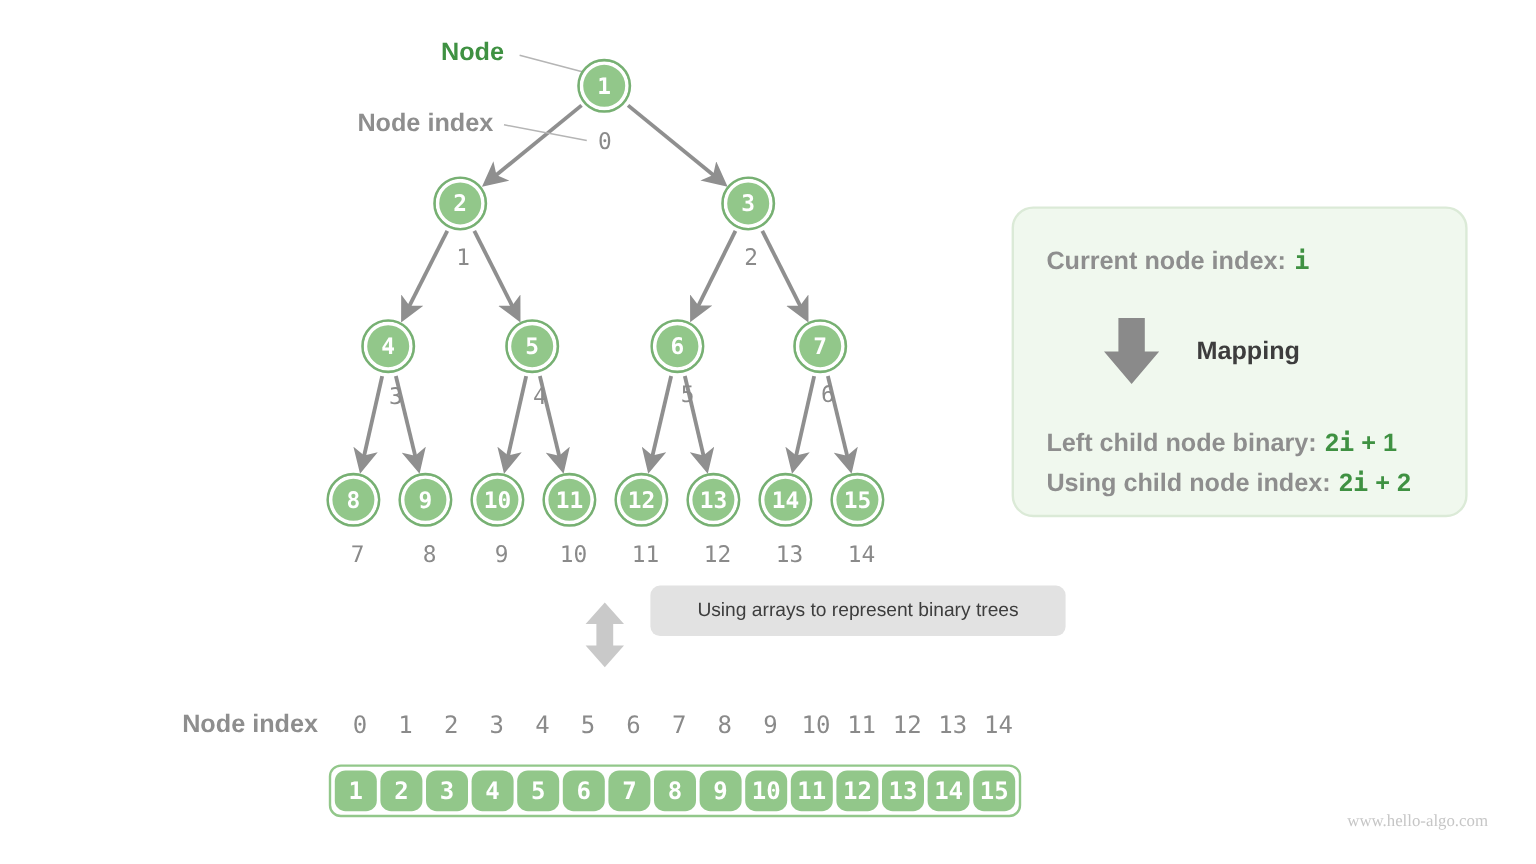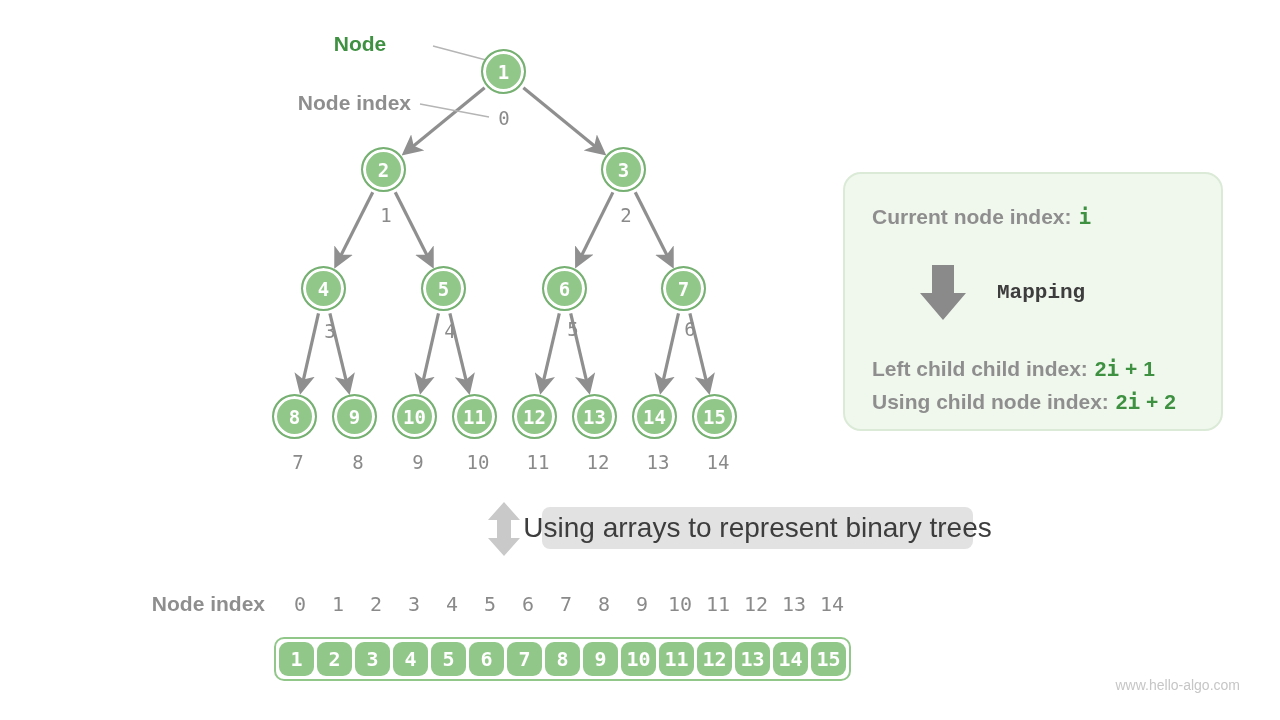--- a/index.html
+++ b/index.html
@@ -19,42 +19,42 @@
     display:flex;align-items:center;justify-content:center;
   }
   .tree-index{
     position:absolute;width:48px;text-align:center;
     font-family:"DejaVu Sans Mono",monospace;font-size:19px;
     color:var(--index_text,#8a8a8a);
   }
 
   
   .side-label{position:absolute;font-weight:bold;font-size:21px;white-space:nowrap;}
-  .node-label{left:300px;top:32px;width:120px;text-align:center;color:var(--green_text,#3f9142);}
+  .node-label{left:300px;top:32px;width:120px;text-align:right;color:var(--green_text,#3f9142);}
   .index-label{left:230px;top:91px;width:181px;text-align:right;color:var(--gray_text,#8e8e8e);}
 
   
   .mapping-box{
     position:absolute;left:843px;top:172px;width:380px;height:259px;box-sizing:border-box;
     background:var(--box_bg,#f0f8ee);border:2px solid var(--box_border,#dbead7);border-radius:18px;
   }
   .mb-row{position:absolute;left:27px;font-weight:bold;font-size:21px;
     color:var(--gray_text,#8e8e8e);white-space:nowrap;}
   .gv{color:var(--green_text,#3f9142);font-weight:bold;}
   .gv.mono{font-family:"DejaVu Sans Mono",monospace;}
   .val-wrap{margin-left:7px;}
   .mapping-label{position:absolute;left:152px;top:107px;font-weight:bold;font-size:21px;
-    color:var(--dark_text,#3d3d3d);font-family:Liberation Mono, monospace;}
+    color:var(--dark_text,#3d3d3d);}
   .block-arrow{position:absolute;left:73px;top:91px;}
   .block-arrow path{fill:var(--block_arrow,#8a8a8a);}
 
   
   .caption-pill{
-    position:absolute;left:542px;top:507px;width:431px;height:42px;border-radius:8px;
-    background:var(--pill_bg,#e2e2e2);color:var(--dark_text,#3d3d3d);font-size:28px;
+    position:absolute;left:542px;top:488px;width:346px;height:42px;border-radius:8px;
+    background:var(--pill_bg,#e2e2e2);color:var(--dark_text,#3d3d3d);font-size:16px;
     display:flex;align-items:center;justify-content:center;white-space:nowrap;
   }
 
   
   .bl{position:absolute;left:30px;width:235px;text-align:right;font-weight:bold;font-size:21px;white-space:nowrap;}
   .bl-node-index{top:592px;color:var(--gray_text,#8e8e8e);}
   .bl-traversal{top:645px;color:var(--green_text,#3f9142);}
   #bottom-indices{position:absolute;left:281px;top:592px;display:flex;}
   .idx-slot{width:38px;text-align:center;font-family:"DejaVu Sans Mono",monospace;
     font-size:20px;color:var(--index_text,#8a8a8a);}
@@ -62,21 +62,21 @@
     position:absolute;left:274px;top:637px;display:flex;gap:3px;padding:3px;
     background:#fff;border:2px solid var(--node_fill,#92c78a);border-radius:10px;
   }
   .cell{
     width:35px;height:34px;border-radius:9px;background:var(--node_fill,#92c78a);
     color:#fff;font-family:"DejaVu Sans Mono",monospace;font-weight:bold;font-size:20px;
     display:flex;align-items:center;justify-content:center;
   }
 
   .watermark{position:absolute;left:1040px;top:677px;width:200px;text-align:right;
-    font-family:Liberation Sans, sans-serif;font-size:14px;color:var(--watermark,#c6c6c6);}
+    font-family:Liberation Serif, serif;font-size:14px;color:var(--watermark,#c6c6c6);}
 </style>
 </head>
 <body>
 
 <div class="canvas">
 
   <svg class="overlay">
     <defs>
       <marker id="arrowhead" viewBox="0 0 10 10" refX="7" refY="5" markerWidth="6.5" markerHeight="6.5" orient="auto-start-reverse">
         <path d="M0,0 L10,5 L0,10 L2.5,5 Z" fill="#8f8f8f"></path>
@@ -143,21 +143,21 @@
 
   <div class="mapping-box">
     <div class="mb-row" style="top:31px">
       <span>Current node index:</span><span class="val-wrap"><span class="gv mono">i</span></span>
     </div>
     <svg class="block-arrow" width="50" height="56" viewBox="0 0 50 56">
       <path d="M14 0 H36 V28 H48 L25 55 L2 28 H14 Z"></path>
     </svg>
     <div class="mapping-label">Mapping</div>
     <div class="mb-row" style="top:183px">
-      <span>Left child child index:</span><span class="val-wrap"><span class="gv">2</span><span class="gv mono">i</span><span class="gv"> + 1</span></span>
+      <span>Left child node binary:</span><span class="val-wrap"><span class="gv">2</span><span class="gv mono">i</span><span class="gv"> + 1</span></span>
     </div>
     <div class="mb-row" style="top:216px">
       <span>Using child node index:</span><span class="val-wrap"><span class="gv">2</span><span class="gv mono">i</span><span class="gv"> + 2</span></span>
     </div>
   </div>
 
   <div class="caption-pill">Using arrays to represent binary trees</div>
 
   <div class="bl bl-node-index">Node index</div>
   <div id="bottom-indices">

